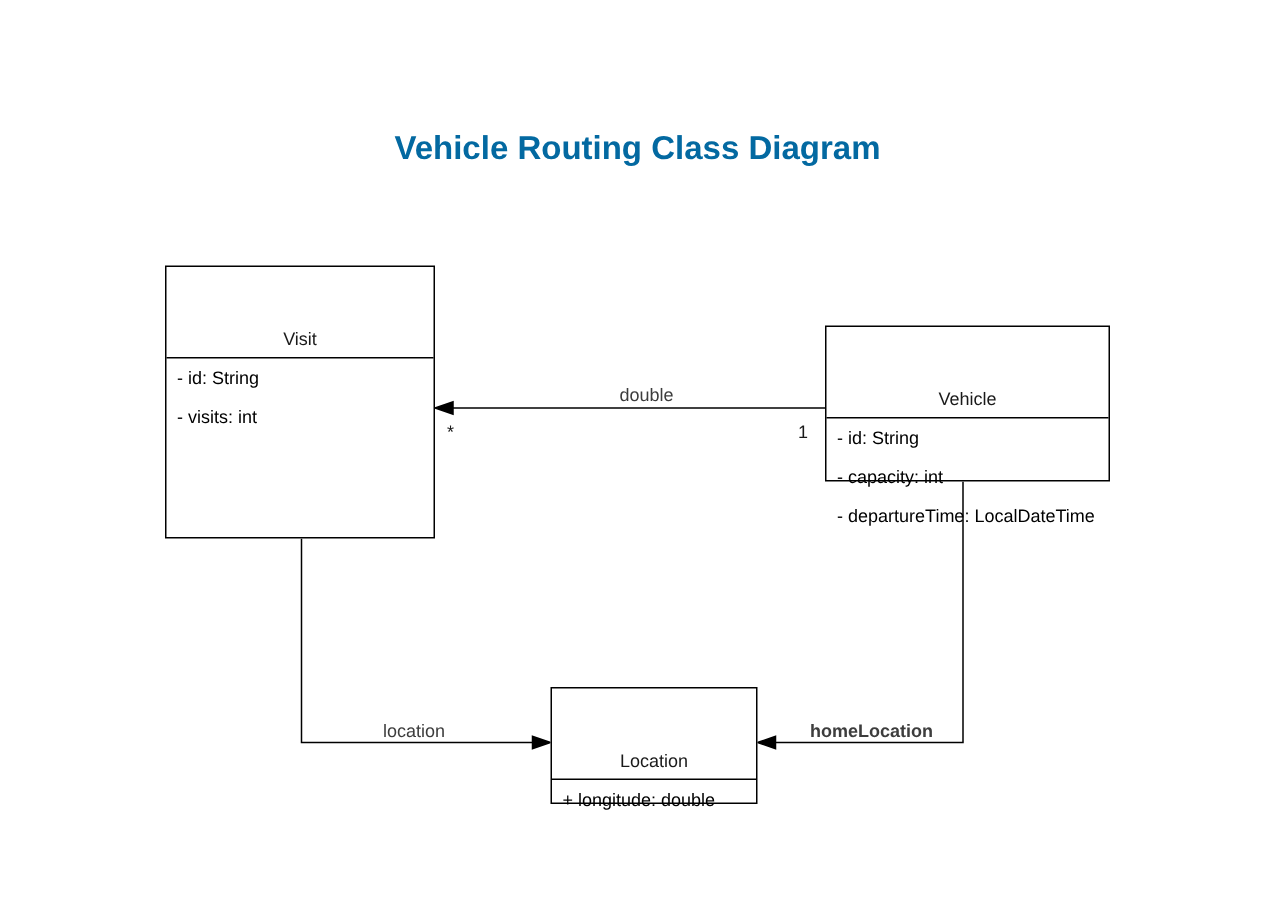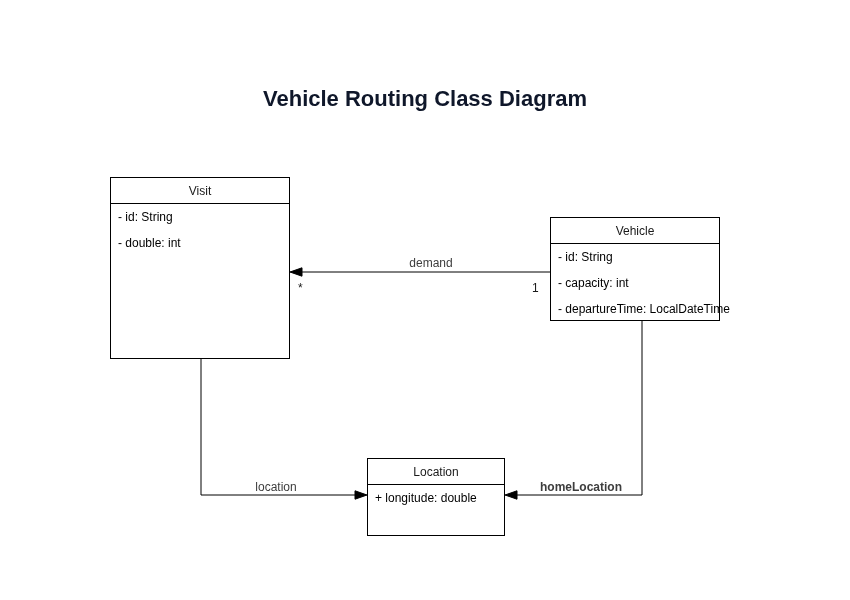--- a/index.html
+++ b/index.html
@@ -17,50 +17,51 @@
   }
   .diagram-title {
     position: absolute;
     left: 0;
     top: 86px;
     width: 850px;
     text-align: center;
     font-size: 22px;
     line-height: 26px;
     font-weight: bold;
-    color: #0f172a;
+    color: #0369a1;
   }
   .uml-class {
     position: absolute;
     box-sizing: border-box;
     border: 1px solid #000000;
     background: #ffffff;
   }
   .uml-class .class-name {
     box-sizing: border-box;
     height: 26px;
     border-bottom: 1px solid #000000;
     display: flex;
     align-items: center;
     justify-content: center;
     font-size: 12px;
     color: #1a1a1a;
+    margin-top: 35px;
   }
   .uml-class .attr-row {
     box-sizing: border-box;
     height: 26px;
     display: flex;
     align-items: center;
     padding-left: 7px;
     font-size: 12px;
     color: #000000;
     white-space: nowrap;
   }
   #class-visit    { left: 110px; top: 177px; width: 180px; height: 182px; }
-  #class-vehicle  { left: 550px; top: 217px; width: 170px; height: 104px; }
+  #class-vehicle  { left: 550px; top: 217px; width: 190px; height: 104px; }
   #class-location { left: 367px; top: 458px; width: 138px; height: 78px; }
   .edges-layer {
     position: absolute;
     left: 0; top: 0;
     width: 850px; height: 600px;
   }
   .edges-layer line, .edges-layer path {
     stroke: #000000;
     stroke-width: 1;
     fill: none;
@@ -107,30 +108,30 @@
     <g>
       <path d="M 201 359 L 201 495 L 357 495"></path>
       <polygon points="367,495 355,490.8 355,499.2"></polygon>
     </g>
     <g>
       <path d="M 642 321 L 642 495 L 515 495"></path>
       <polygon points="505,495 517,490.8 517,499.2"></polygon>
     </g>
   </svg>
 
-  <span class="edge-label" id="label-visits">demand</span>
+  <span class="edge-label" id="label-visits">double</span>
   <span class="multiplicity" id="mult-visits-target">*</span>
   <span class="multiplicity" id="mult-visits-source">1</span>
   <span class="edge-label" id="label-location">location</span>
   <span class="edge-label" id="label-home-location">homeLocation</span>
 
   <div class="uml-class" id="class-visit">
     <div class="class-name">Visit</div>
     <div class="attr-row">- id: String</div>
-    <div class="attr-row">- double: int</div>
+    <div class="attr-row">- visits: int</div>
   </div>
 
   <div class="uml-class" id="class-vehicle">
     <div class="class-name">Vehicle</div>
     <div class="attr-row">- id: String</div>
     <div class="attr-row">- capacity: int</div>
     <div class="attr-row">- departureTime: LocalDateTime</div>
   </div>
 
   <div class="uml-class" id="class-location">

